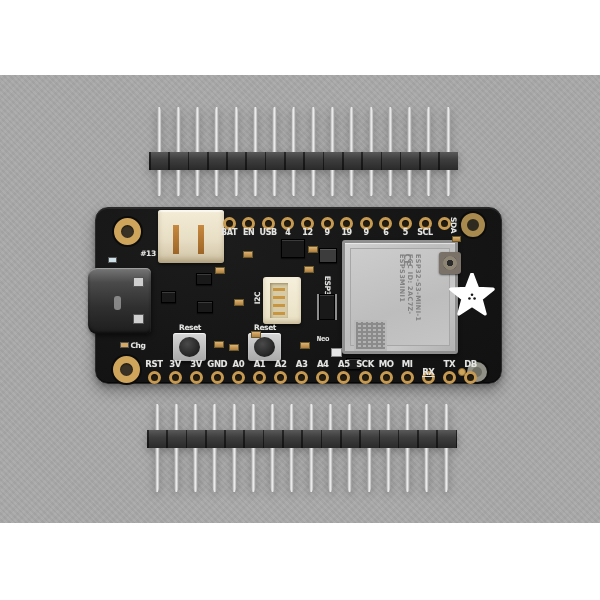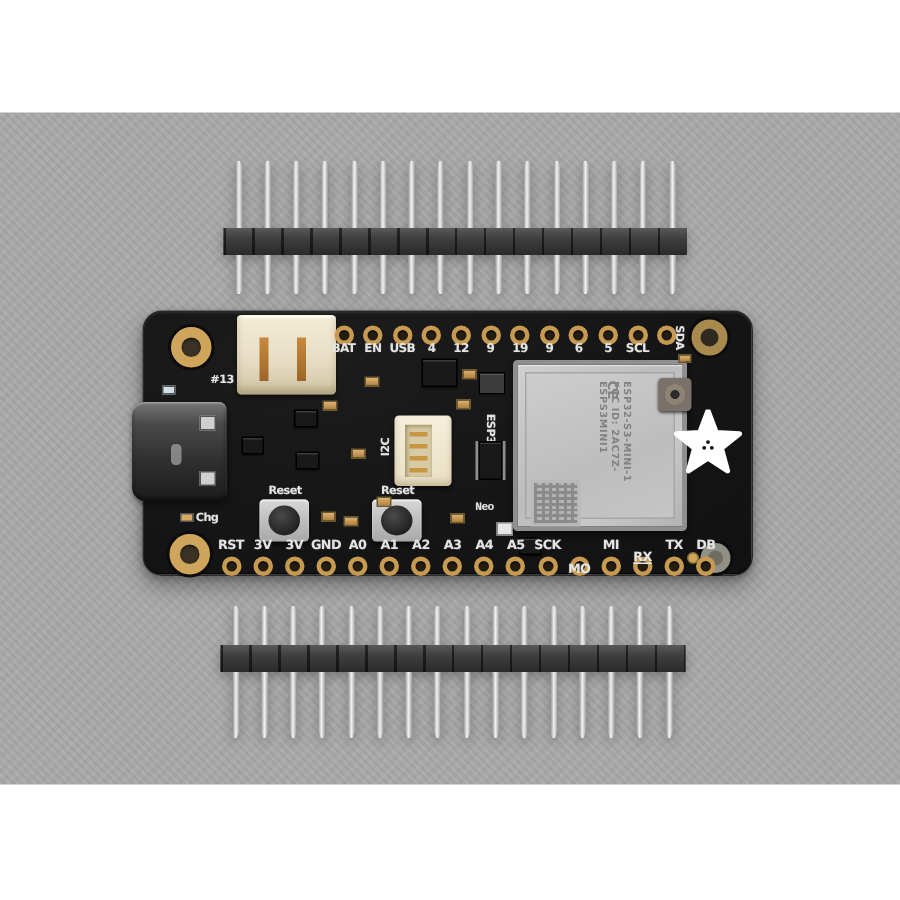--- a/index.html
+++ b/index.html
@@ -291,18 +291,18 @@
     <div class="silk bot" style="left:79.1px;top:156px;">3V</div>
     <div class="silk bot" style="left:100.2px;top:156px;">3V</div>
     <div class="silk bot" style="left:121.3px;top:156px;">GND</div>
     <div class="silk bot" style="left:142.4px;top:156px;">A0</div>
     <div class="silk bot" style="left:163.5px;top:156px;">A1</div>
     <div class="silk bot" style="left:184.6px;top:156px;">A2</div>
     <div class="silk bot" style="left:205.7px;top:156px;">A3</div>
     <div class="silk bot" style="left:226.8px;top:156px;">A4</div>
     <div class="silk bot" style="left:247.9px;top:156px;">A5</div>
     <div class="silk bot" style="left:269.0px;top:156px;">SCK</div>
-    <div class="silk bot" style="left:290.1px;top:172px;">MO</div>
+    <div class="silk bot" style="left:290.1px;top:156px;">MO</div>
     <div class="silk bot" style="left:311.2px;top:156px;">MI</div>
     <div class="silk bot" style="left:332.3px;top:164px;text-decoration:underline;">RX</div>
     <div class="silk bot" style="left:353.4px;top:156px;">TX</div>
     <div class="silk bot" style="left:374.5px;top:156px;">DB</div>
   </div>
 
 </body></html>

